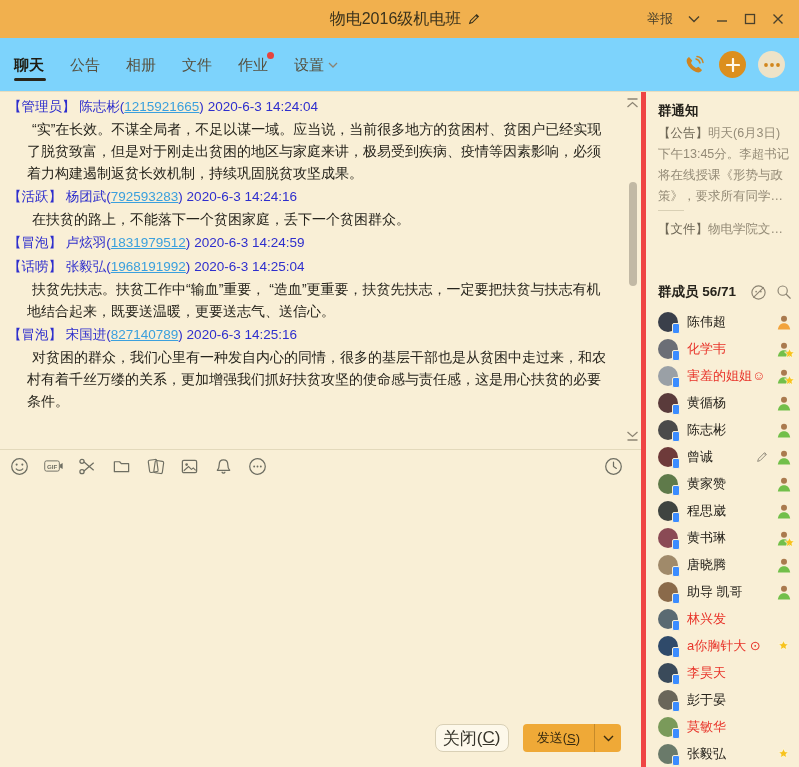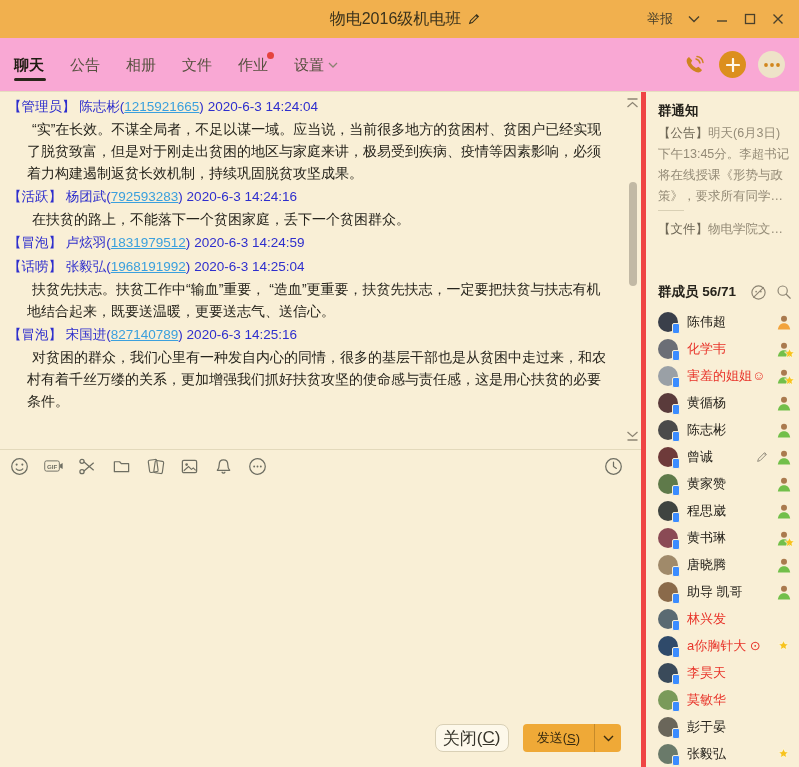--- a/index.html
+++ b/index.html
@@ -9,21 +9,21 @@
 
   
   .titlebar { height:38px; background:#f1b04e; position:relative; display:flex; align-items:center; flex:none; }
   .title-wrap { position:absolute; left:12px; right:0; text-align:center; color:#3a321c; font-size:16px; }
   .title-wrap svg { vertical-align:-2px; margin-left:6px; }
   .tb-controls { margin-left:auto; display:flex; align-items:center; gap:14px; padding-right:14px; z-index:2; }
   .tb-report { font-size:13px; color:#4a412c; cursor:default; }
   .tb-btn { width:14px; height:14px; display:flex; align-items:center; justify-content:center; }
 
   
-  .tabbar { height:54px; display:flex; align-items:center; padding:0 14px; border-bottom:1px solid #e7ddbf; flex:none; background:#f9a8d4;gap:8px; }
+  .tabbar { height:54px; display:flex; align-items:center; padding:0 14px; border-bottom:1px solid #e7ddbf; flex:none; background:#7dd3fc;gap:8px; }
   .tabs { display:flex; gap:26px; align-items:center; }
   .tab { position:relative; font-size:15px; color:#56503f; padding:14px 0 12px 0; cursor:default; display:flex; align-items:center; }
   .tab.active .tab-label { color:#1f1c12; font-weight:bold; }
   .tab.active::after { content:""; position:absolute; left:0; bottom:6px; width:32px; height:3px; background:#2a261a; border-radius:2px; }
   .tab-badge { display:none; width:7px; height:7px; background:#e5433e; border-radius:50%; position:absolute; top:10px; right:-6px; }
   .tab.has-badge .tab-badge { display:block; }
   .tab-caret { display:none; margin-left:4px; }
   .tab.has-caret .tab-caret { display:inline-block; }
   .tabbar-actions { margin-left:auto; display:flex; gap:12px; align-items:center; }
   .round-ico { width:27px; height:27px; border-radius:50%; display:flex; align-items:center; justify-content:center; }
@@ -585,38 +585,38 @@
     <span class="m-right">
 
       <span class="m-status st-none">
         
         
       </span>
     </span>
   </div>
 
   <div class="member-row">
+    <span class="m-avatar" style="background: rgb(106, 102, 90);">
+              <span class="phone-badge"></span>
+            </span>
+    <span class="m-name">彭于晏</span>
+    <span class="m-right">
+
+      <span class="m-status st-none">
+        
+        
+      </span>
+    </span>
+  </div>
+
+  <div class="member-row">
     <span class="m-avatar" style="background: rgb(122, 154, 90);">
               <span class="phone-badge"></span>
             </span>
     <span class="m-name red">莫敏华</span>
-    <span class="m-right">
-
-      <span class="m-status st-none">
-        
-        
-      </span>
-    </span>
-  </div>
-
-  <div class="member-row">
-    <span class="m-avatar" style="background: rgb(106, 102, 90);">
-              <span class="phone-badge"></span>
-            </span>
-    <span class="m-name">彭于晏</span>
     <span class="m-right">
 
       <span class="m-status st-none">
         
         
       </span>
     </span>
   </div>
 
   <div class="member-row">

